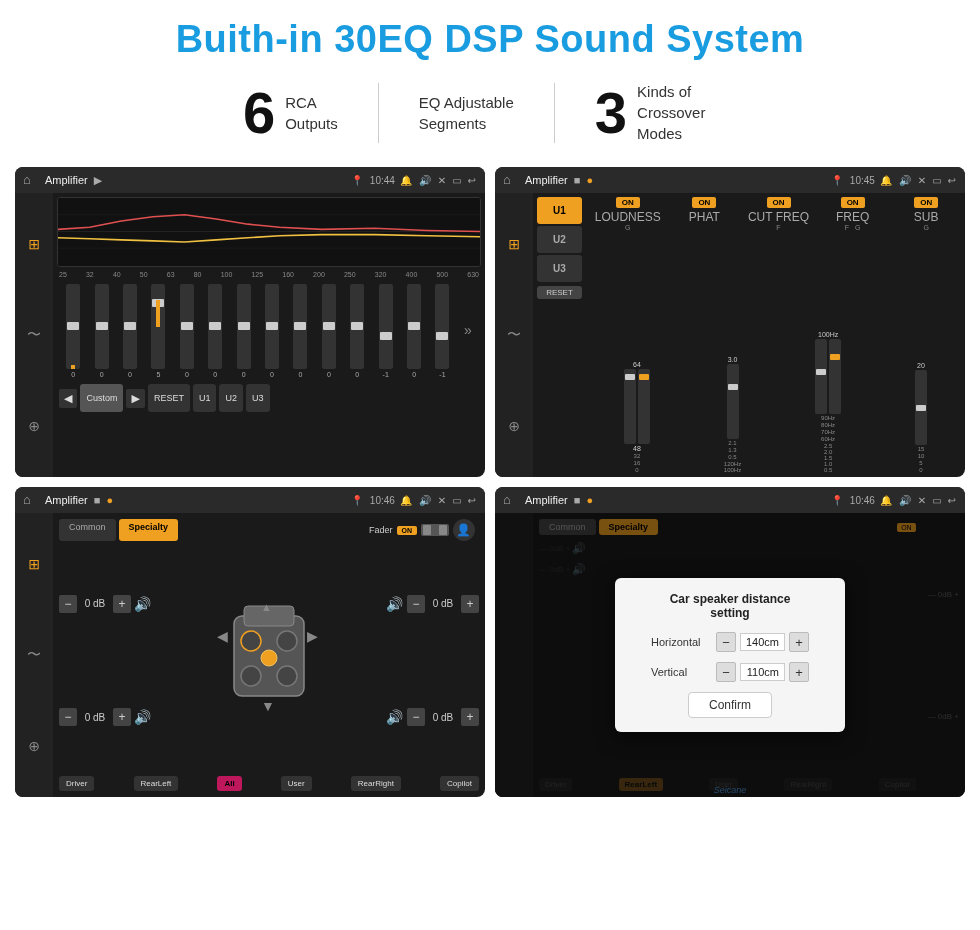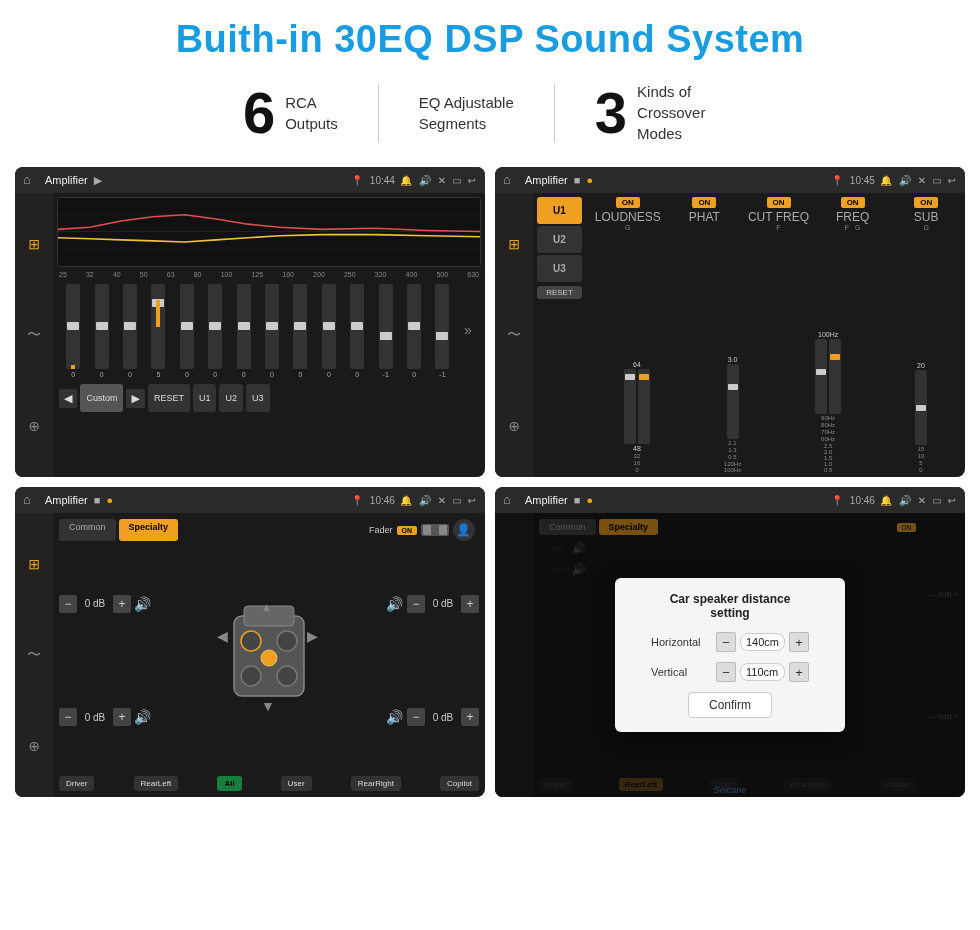--- a/index.html
+++ b/index.html
@@ -436,21 +436,21 @@
       background: #333;
       color: #ddd;
       border: none;
       border-radius: 3px;
       font-size: 8px;
       padding: 3px 7px;
       cursor: pointer;
     }
 
     .speaker-btn.highlighted {
-      background: #15803d;
+      background: #be185d;
       color: #000;
       font-weight: bold;
     }
 
     
     .dialog-screen .screen-body {
       display: flex;
       height: calc(100% - 26px);
       position: relative;
     }
@@ -510,26 +510,26 @@
       cursor: pointer;
       display: flex;
       align-items: center;
       justify-content: center;
       color: #333;
     }
 
     .dialog-value {
       background: #fff;
       border: 1px solid #ccc;
-      border-radius: 8px;
+      border-radius: 0;
       font-size: 11px;
       color: #222;
       padding: 2px 5px;
       min-width: 45px;
-      text-align: left;
+      text-align: right;
     }
 
     .dialog-confirm-btn {
       background: #fff;
       border: 1px solid #ccc;
       border-radius: 4px;
       padding: 5px 20px;
       font-size: 12px;
       cursor: pointer;
       display: block;

